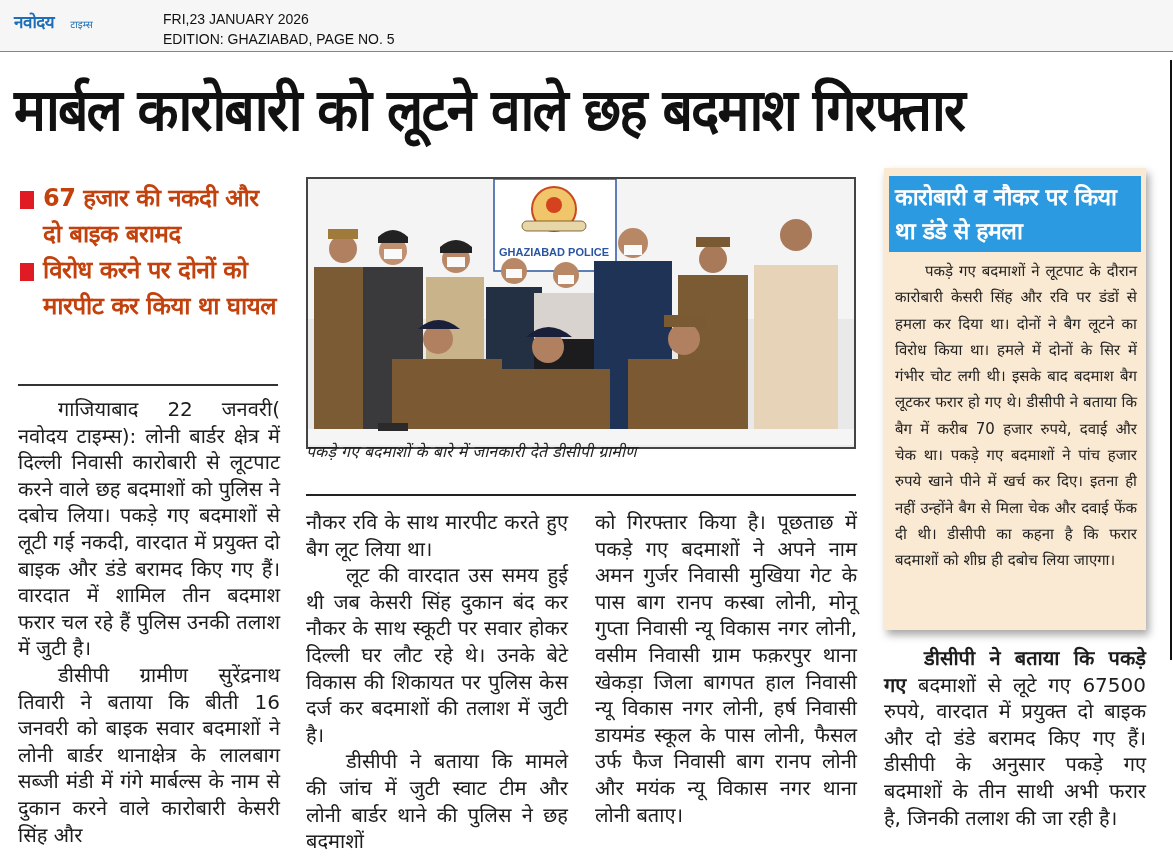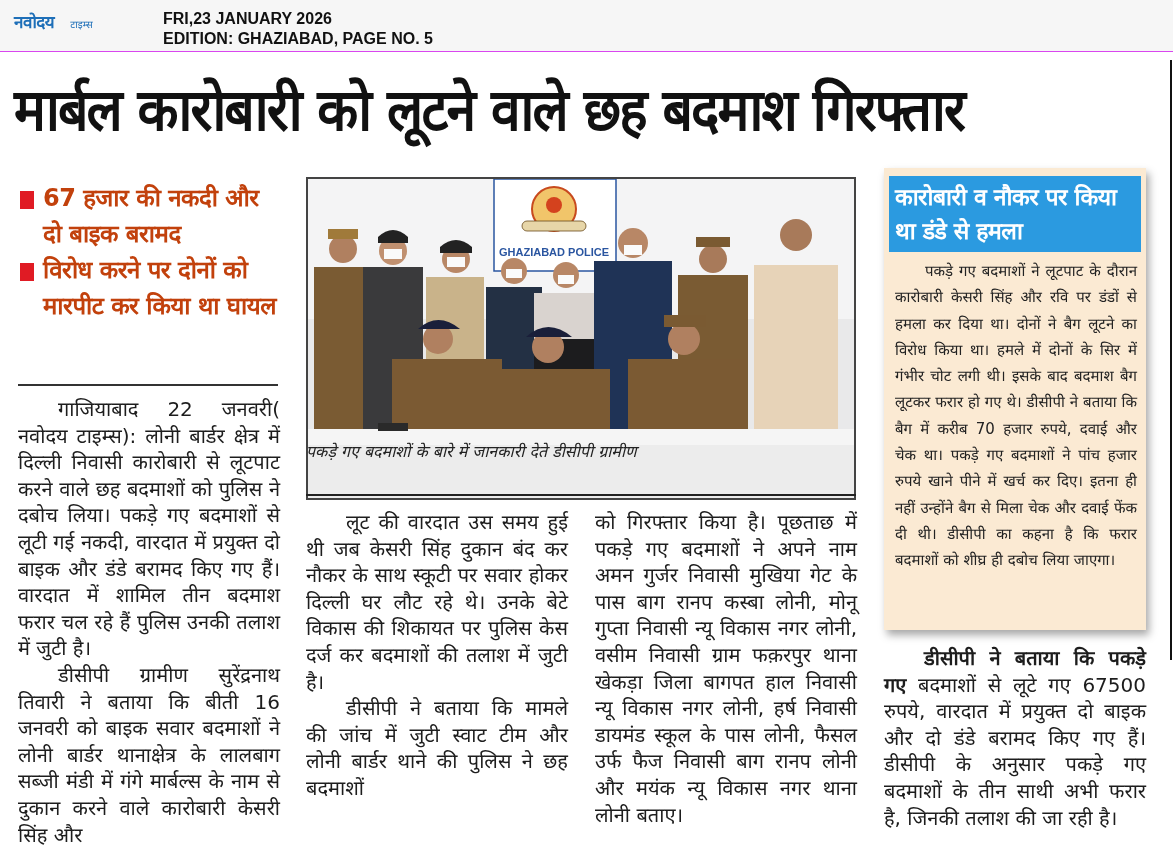--- a/index.html
+++ b/index.html
@@ -4,21 +4,21 @@
 <style>
   * { box-sizing: border-box; margin: 0; padding: 0; }
   html, body { width: 1173px; height: 859px; overflow: hidden; background: #ffffff; }
   body { position: relative; font-family: "DejaVu Sans", sans-serif; color: #1a1a1a; }
 
   
   .topbar { position: absolute; left: 0; top: 0; width: 1173px; height: 52px; background: #f6f6f6; border-bottom: 1px solid #d946ef; }
   .logo { position: absolute; left: 14px; top: 10px; display: flex; align-items: baseline; color: #1e6fb8; }
   .logo-main { font-family: "DejaVu Sans", sans-serif; font-weight: bold; font-size: 17px; letter-spacing: -0.5px; }
   .logo-sub { font-family: "DejaVu Sans", sans-serif; font-size: 10px; margin-left: 16px; }
-  .edition { position: absolute; left: 163px; top: 9px; font-family: "Liberation Sans", sans-serif; font-weight: bold; font-size: 16px; line-height: 20px; color: #111; }
+  .edition { position: absolute; left: 163px; top: 9px; font-family: "Liberation Sans", sans-serif; font-weight: normal; font-size: 14px; line-height: 20px; color: #111; }
 
   .page-rightline { position: absolute; left: 1170px; top: 60px; width: 2px; height: 600px; background: #111; }
 
   
   .headline { position: absolute; left: 14px; top: 70px; width: 1140px; height: 80px; font-family: "DejaVu Sans", sans-serif; font-weight: bold; font-size: 58px; line-height: 80px; color: #111; letter-spacing: -2px; white-space: nowrap; transform: scaleX(0.92); transform-origin: left center; }
 
   
   .highlights { position: absolute; left: 18px; top: 180px; width: 262px; }
   .hl-item { position: relative; padding-left: 25px; font-family: "DejaVu Sans", sans-serif; font-weight: bold; font-size: 24px; line-height: 36px; color: #c2410c; letter-spacing: -0.5px; }
   .hl-bullet { position: absolute; left: 2px; top: 11px; width: 14px; height: 18px; background: #e01b24; }
@@ -27,21 +27,21 @@
   .col { position: absolute; font-family: "DejaVu Sans", sans-serif; font-size: 20px; line-height: 26.6px; color: #1d1d1d; text-align: justify; }
   .col p { text-indent: 2em; }
   .col p.noindent { text-indent: 0; }
   .col-1 { left: 18px; top: 396px; width: 262px; }
   .col-2 { left: 306px; top: 509px; width: 262px; }
   .col-3 { left: 595px; top: 509px; width: 262px; }
   .col-4 { left: 884px; top: 645px; width: 262px; }
   .col-4 .lead { font-weight: bold; }
 
   
-  .photo { position: absolute; left: 306px; top: 177px; width: 550px; height: 323px; border: 2px solid #444; overflow: hidden; background: #ececec; }
+  .photo { position: absolute; left: 306px; top: 177px; width: 550px; height: 272px; border: 2px solid #444; overflow: hidden; background: #ececec; }
   .photo svg { display: block; }
   .caption { position: absolute; left: 306px; top: 440px; width: 550px; font-family: "DejaVu Sans", sans-serif; font-style: italic; font-size: 16px; line-height: 24px; color: #222; }
   .caption-rule { position: absolute; left: 306px; top: 494px; width: 550px; height: 2px; background: #222; }
 
   
   .sidebox { position: absolute; left: 884px; top: 168px; width: 262px; height: 462px; background: #fbead3; box-shadow: 3px 5px 8px rgba(0,0,0,0.35); }
   .sidebox-title { position: absolute; left: 5px; top: 8px; width: 252px; height: 76px; background: #2b9ae0; color: #fff; font-family: "DejaVu Sans", sans-serif; font-weight: bold; font-size: 23px; line-height: 34px; padding: 4px 6px; letter-spacing: -0.5px; }
   .sidebox-text { position: absolute; left: 11px; top: 90px; width: 242px; font-family: "DejaVu Sans", sans-serif; font-size: 15px; line-height: 26.3px; color: #222; text-align: justify; }
   .sidebox-text p { text-indent: 2em; }
 </style>
@@ -133,20 +133,21 @@
     </g>
 
     <rect x="0" y="250" width="546" height="16" fill="#f5f5f5"></rect>
     <rect x="70" y="244" width="30" height="8" fill="#2a2a2a"></rect>
   </svg>
 </div>
 <div class="caption">पकड़े गए बदमाशों के बारे में जानकारी देते डीसीपी ग्रामीण</div>
 <div class="caption-rule"></div>
 
 <div class="col col-2">
+  <p class="noindent">नौकर रवि के साथ मारपीट करते हुए बैग लूट लिया था।</p>
   <p>लूट की वारदात उस समय हुई थी जब केसरी सिंह दुकान बंद कर नौकर के साथ स्कूटी पर सवार होकर दिल्ली घर लौट रहे थे। उनके बेटे विकास की शिकायत पर पुलिस केस दर्ज कर बदमाशों की तलाश में जुटी है।</p>
   <p>डीसीपी ने बताया कि मामले की जांच में जुटी स्वाट टीम और लोनी बार्डर थाने की पुलिस ने छह बदमाशों</p>
 </div>
 
 <div class="col col-3">
   <p class="noindent">को गिरफ्तार किया है। पूछताछ में पकड़े गए बदमाशों ने अपने नाम अमन गुर्जर निवासी मुखिया गेट के पास बाग रानप कस्बा लोनी, मोनू गुप्ता निवासी न्यू विकास नगर लोनी, वसीम निवासी ग्राम फक़रपुर थाना खेकड़ा जिला बागपत हाल निवासी न्यू विकास नगर लोनी, हर्ष निवासी डायमंड स्कूल के पास लोनी, फैसल उर्फ फैज निवासी बाग रानप लोनी और मयंक न्यू विकास नगर थाना लोनी बताए।</p>
 </div>
 
 <div class="sidebox">
   <div class="sidebox-title">कारोबारी व नौकर पर किया था डंडे से हमला</div>

